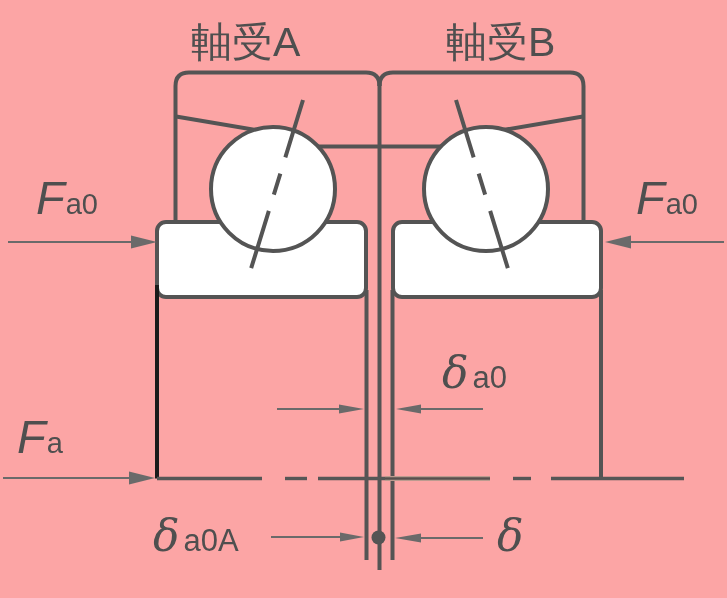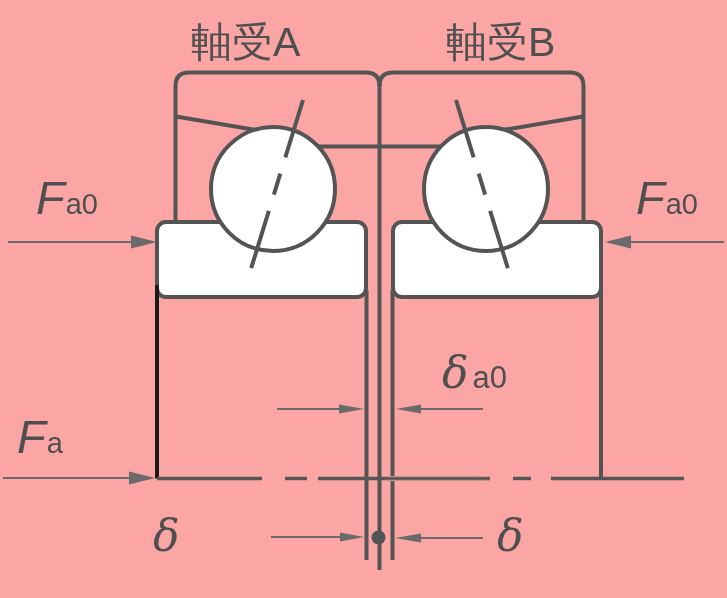--- a/index.html
+++ b/index.html
@@ -117,19 +117,20 @@
     <span class="sub">a</span>
   </div>
 
   <div class="lbl delta" style="left:442px;top:347px;">
     <span class="sym">δ</span>
     <span class="sub">a0</span>
   </div>
 
   <div class="lbl delta" style="left:153px;top:510px;">
     <span class="sym">δ</span>
+    <span class="sub">a0A</span>
   </div>
 
   <div class="lbl delta" style="left:497px;top:510px;">
     <span class="sym">δ</span>
   </div>
 
 </div>
 
 </body></html>

